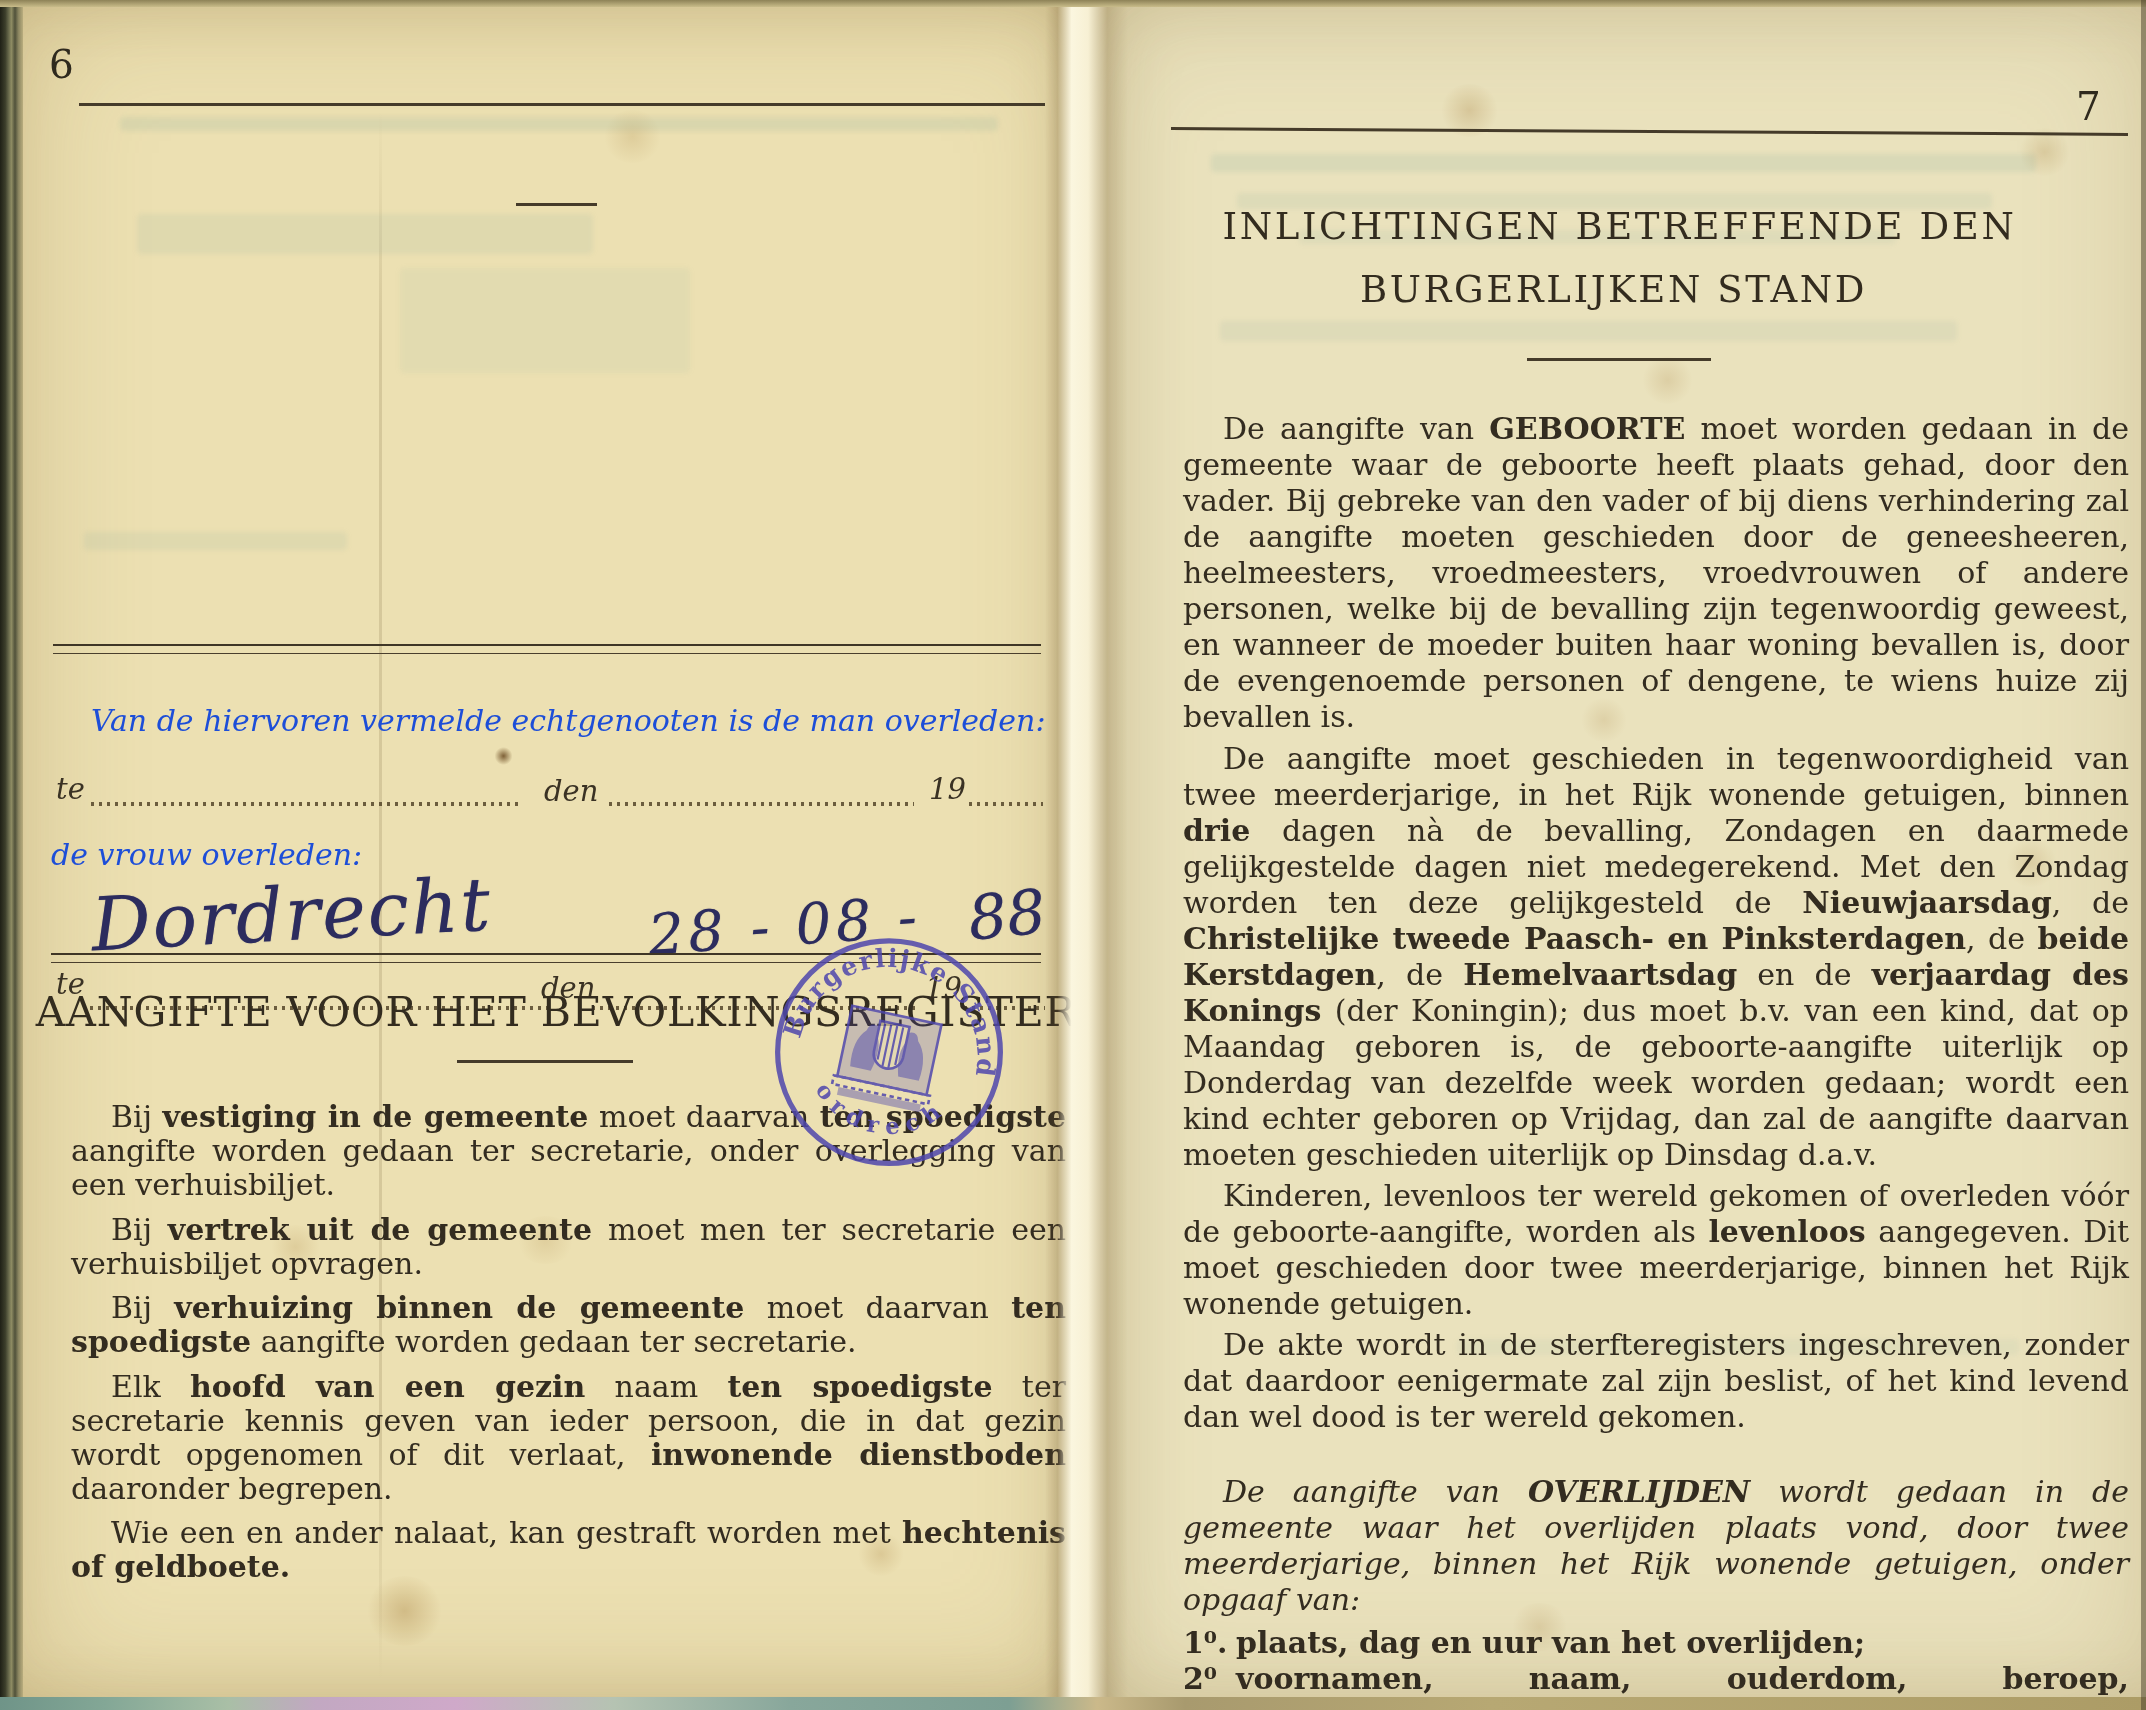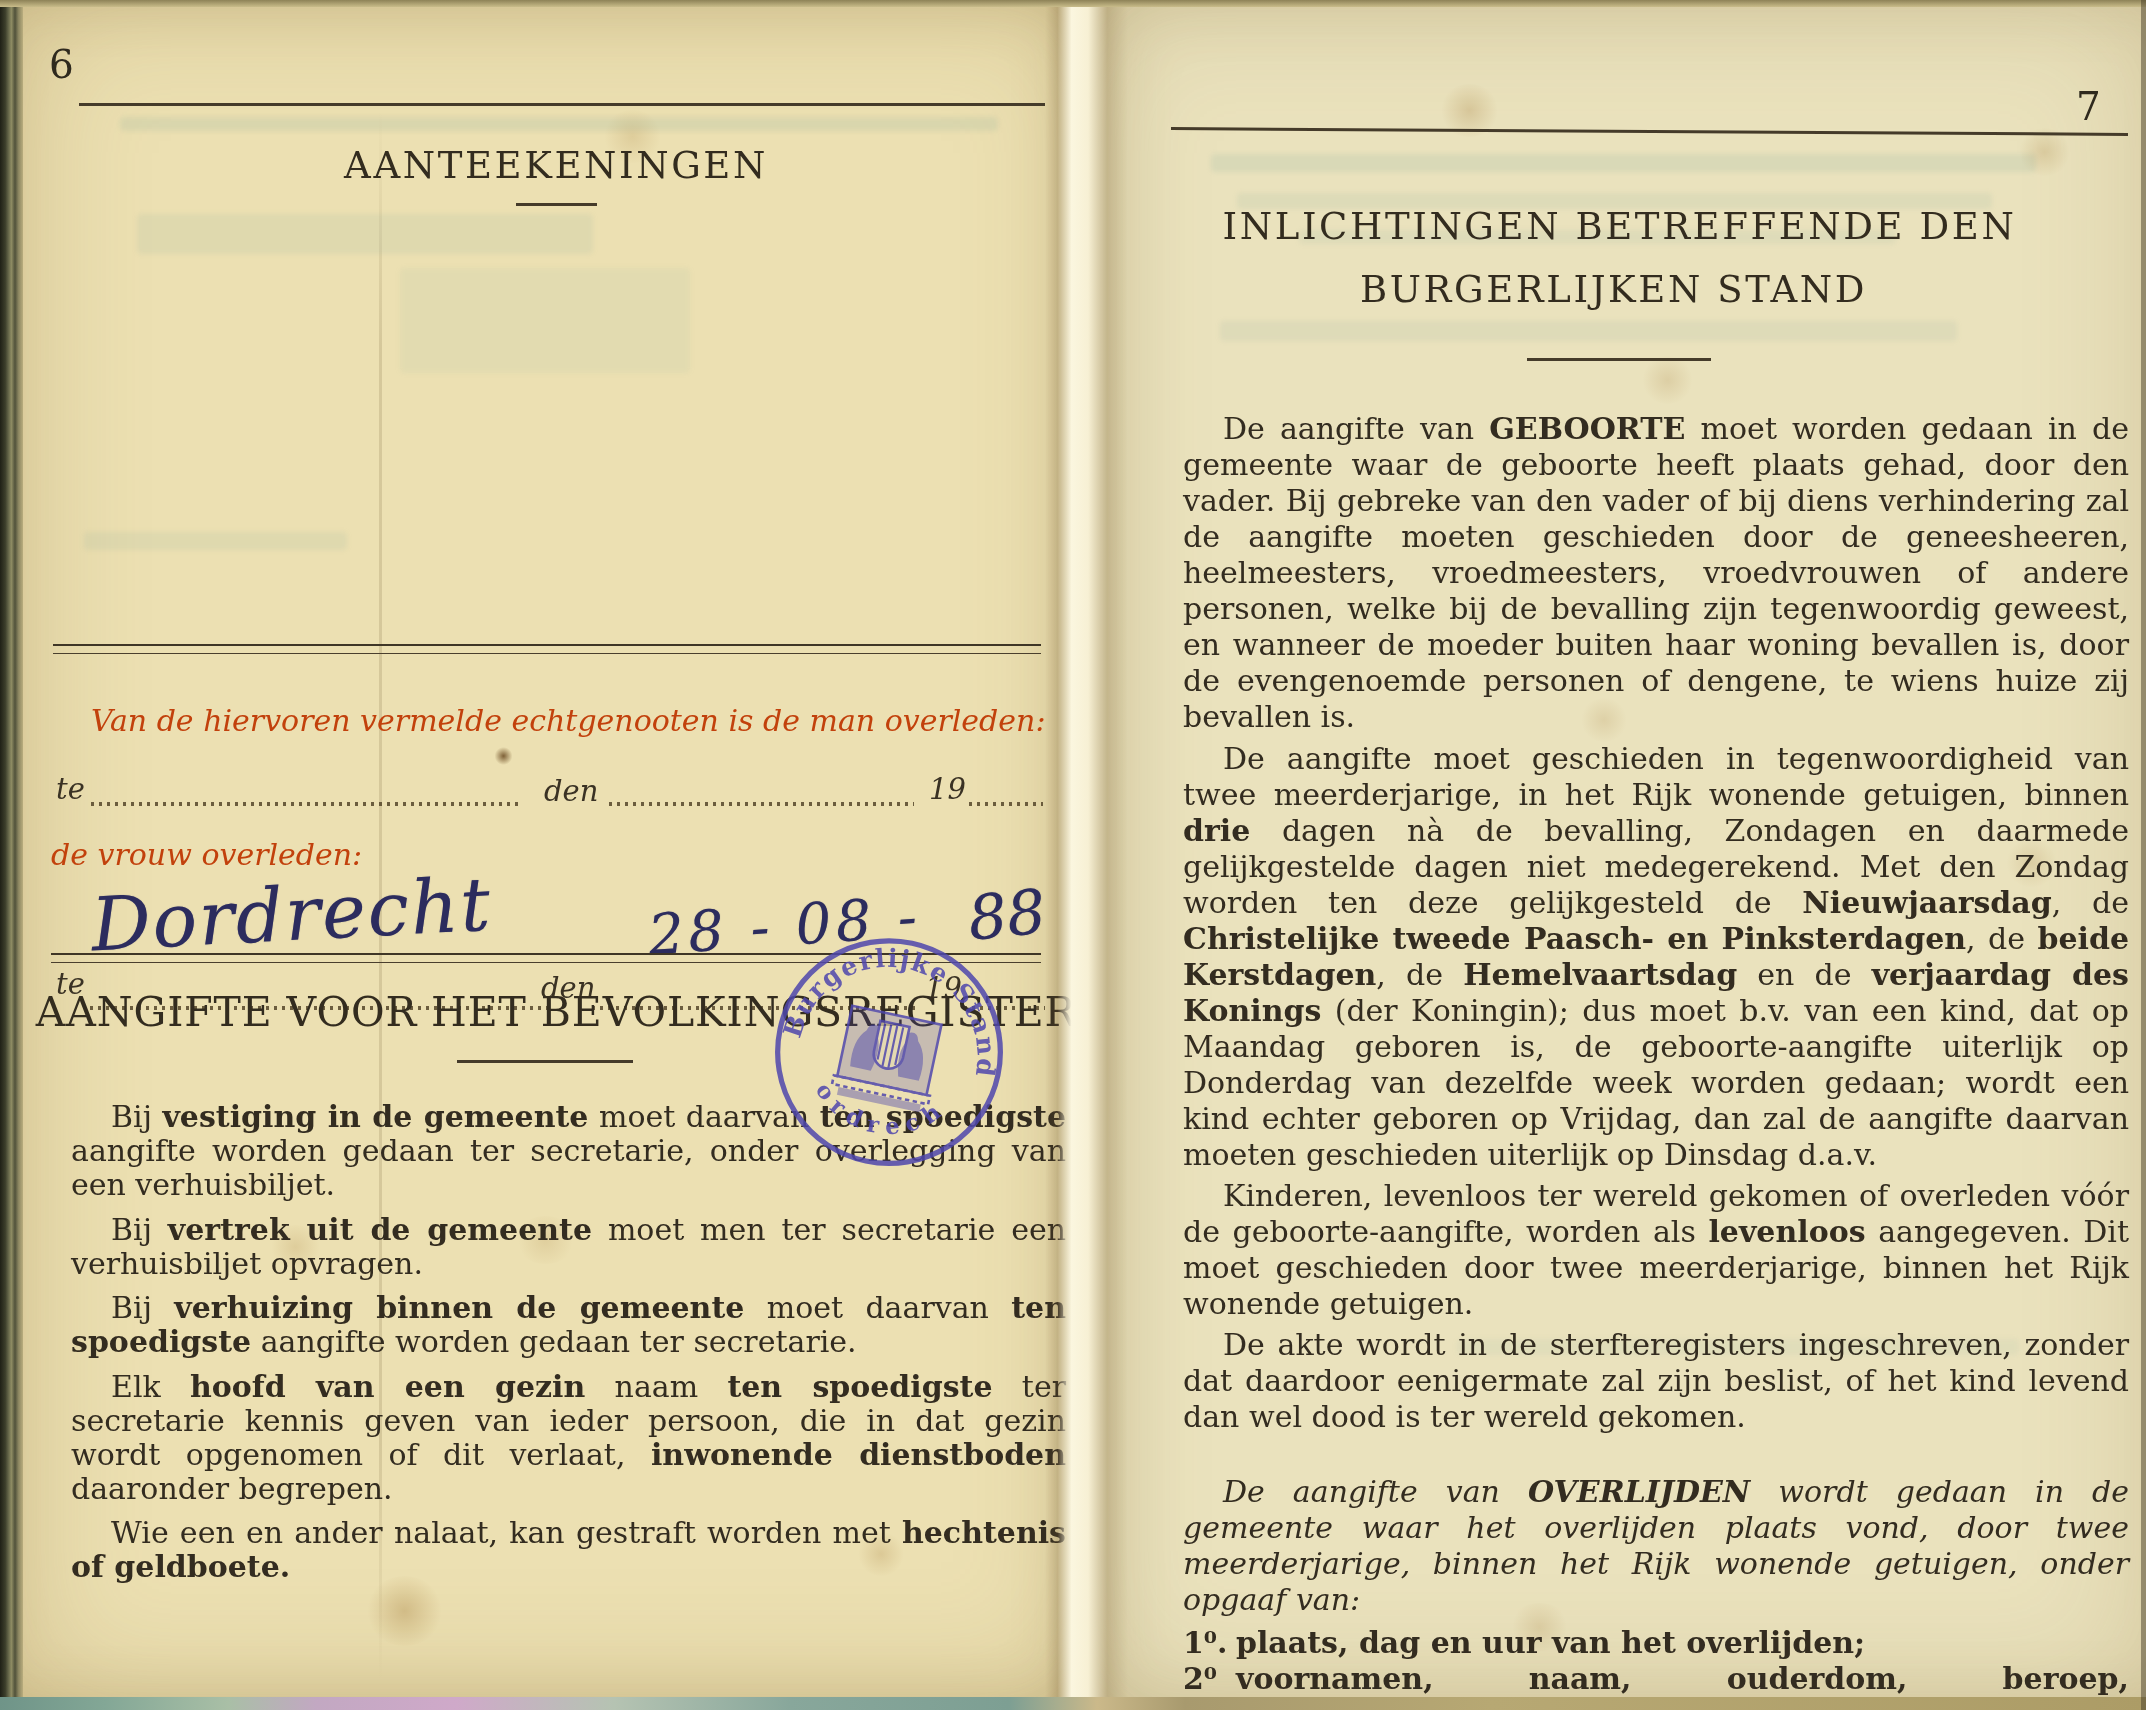--- a/index.html
+++ b/index.html
@@ -21,21 +21,21 @@
   .gutter{position:absolute;left:1045px;top:0;width:83px;height:1711px;pointer-events:none;
     background:linear-gradient(90deg,rgba(110,85,45,0) 0,rgba(110,85,45,.22) 15%,#fbf6df 32%,#f7f0d4 52%,rgba(140,115,70,.25) 75%,rgba(140,115,70,0) 100%);}
 
   .rule{position:absolute;background:#453b2a;}
   .double-rule{position:absolute;height:7px;border-top:2.6px solid #3f3626;border-bottom:1.8px solid #4a3f2d;}
   .thin{height:2.6px;}
 
   .pagenum{position:absolute;font-size:39px;color:#2f2a1e;}
   .h-caps{position:absolute;text-align:center;letter-spacing:2.6px;color:#332c1f;white-space:nowrap;}
 
-  .italicline{position:absolute;font-style:italic;font-size:30px;color:#c2410c;white-space:nowrap;}
+  .italicline{position:absolute;font-style:italic;font-size:30px;color:#1d4ed8;white-space:nowrap;}
   .formlabel{position:absolute;font-style:italic;font-size:29px;color:#3a3224;}
   .dots{position:absolute;height:3.5px;
     background-image:repeating-linear-gradient(to right,rgba(85,70,42,.85) 0 2.6px,transparent 2.6px 8px);}
 
   .hand{position:absolute;font-style:italic;color:#2c2c5e;white-space:nowrap;
     text-shadow:0 0 0.9px rgba(44,44,94,.5);}
 
   .textblock{position:absolute;text-align:justify;}
   .textblock p{margin:0;text-indent:40px;}
   .tb-left{left:48px;top:1095px;width:995px;font-size:30px;line-height:34px;}
@@ -75,21 +75,20 @@
     <div class="stain dark" style="left:471px;top:741px;width:19.3px;height:19.3px;"></div>
     <div class="stain" style="left:342px;top:1571px;width:79px;height:70px;opacity:.9;"></div>
     <div class="stain" style="left:246px;top:1220px;width:53px;height:44px;opacity:.5;"></div>
     <div class="stain" style="left:492px;top:1211px;width:61px;height:48px;opacity:.45;"></div>
     <div class="stain" style="left:834px;top:1527px;width:48px;height:44px;opacity:.6;"></div>
     <div class="stain" style="left:579px;top:105px;width:61px;height:53px;opacity:.5;"></div>
 
     <div class="pagenum" style="left:26px;top:37px;">6</div>
     <div class="rule thin" style="left:56px;top:98px;width:966px;"></div>
 
-    <div class="h-caps" style="left:0;top:139px;width:1066px;font-size:37px;">AANTEEKENINGEN</div>
     <div class="rule" style="left:493px;top:198px;width:81px;height:2.6px;"></div>
 
     <div class="double-rule" style="left:30px;top:639px;width:988px;"></div>
 
     <div class="italicline" style="left:68px;top:698px;">Van de hiervoren vermelde echtgenooten is de man overleden:</div>
 
     <div class="formlabel" style="left:33px;top:767px;">te</div>
     <div class="dots" style="left:68px;top:797px;width:432px;"></div>
     <div class="formlabel" style="left:521px;top:769px;">den</div>
     <div class="dots" style="left:586px;top:797px;width:305px;"></div>

